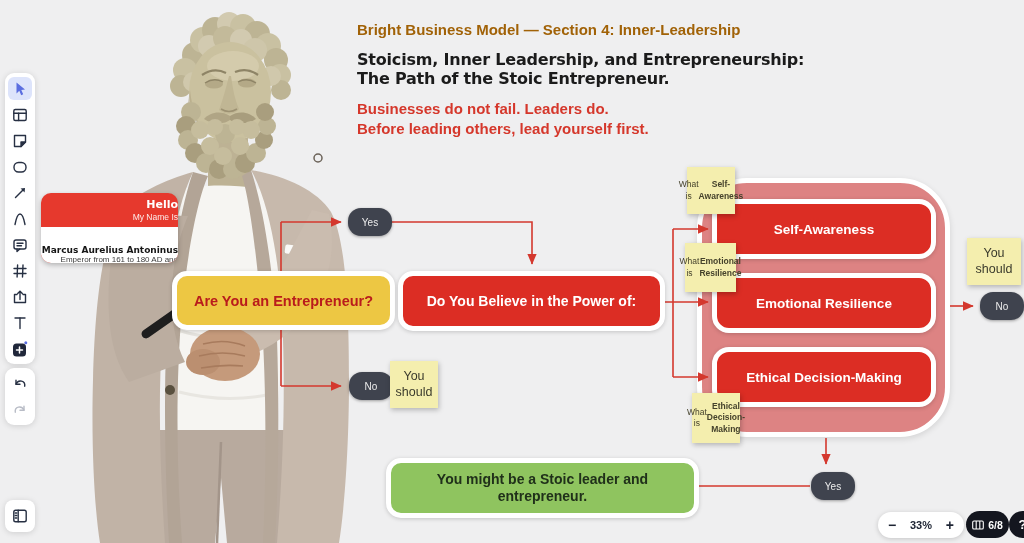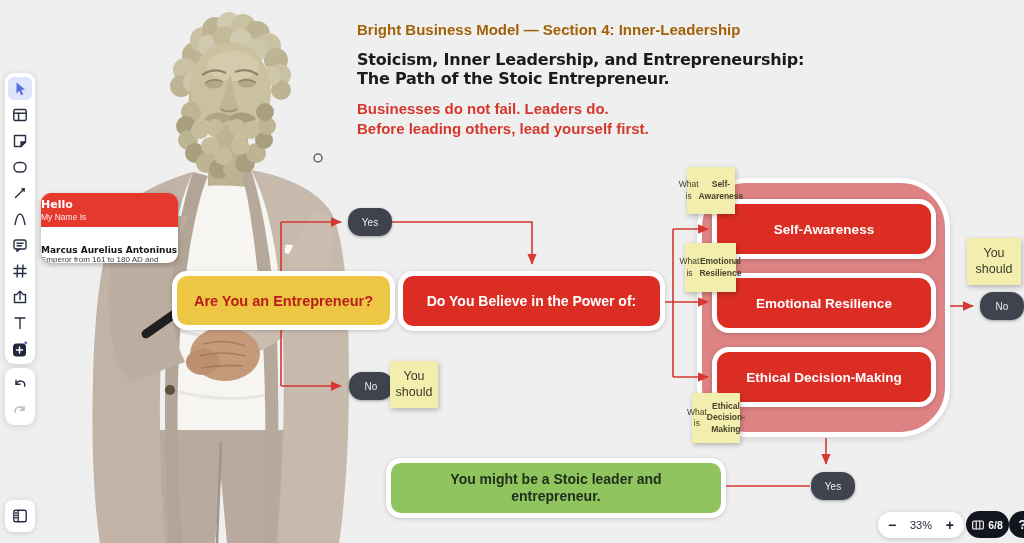--- a/index.html
+++ b/index.html
@@ -14,21 +14,21 @@
   
   .fbox{position:absolute;display:flex;align-items:center;justify-content:center;text-align:center;
         border:5px solid #fff;border-radius:15px;box-sizing:border-box;font-weight:bold;
         box-shadow:0 1px 4px rgba(0,0,0,.18);}
   .q1{left:172px;top:271px;width:223px;height:59px;background:#edc743;color:#b91c1c;font-size:14.5px;}
   .q2{left:398px;top:271px;width:267px;height:60px;background:#dc2d24;color:#fff;font-size:14px;}
   .pillar-container{position:absolute;left:697px;top:178px;width:253px;height:259px;background:#dd8383;
         border:5px solid #fff;border-radius:50px;box-sizing:border-box;box-shadow:0 2px 6px rgba(0,0,0,.12);}
   .pillar{left:712px;width:224px;height:60px;background:#dc2d24;color:#fff;font-size:13.5px;border-radius:17px;}
   .p1{top:199px;} .p2{top:273px;} .p3{top:347px;}
-  .result{left:386px;top:458px;width:340px;height:60px;background:#8fc45f;color:#20301a;font-size:14px;line-height:17px;}
+  .result{left:386px;top:458px;width:313px;height:60px;background:#8fc45f;color:#20301a;font-size:14px;line-height:17px;}
   .result span{display:block;width:248px;}
 
   
   .badge{position:absolute;width:44px;height:28px;background:#3f434e;border-radius:13px;color:#ececec;
          font-size:10px;display:flex;align-items:center;justify-content:center;box-shadow:0 1px 3px rgba(0,0,0,.35);}
 
   
   .sticky{position:absolute;background:#f4eeae;box-shadow:1px 2px 5px rgba(0,0,0,.25);color:#45422c;
           display:flex;align-items:center;justify-content:center;text-align:center;
           font-size:8.5px;line-height:1.3;padding:2px;box-sizing:border-box;}
@@ -36,21 +36,21 @@
   .sticky.big{font-size:12.5px;color:#3a3a2c;line-height:1.25;}
 
   
   .connectors{position:absolute;left:0;top:0;pointer-events:none;}
 
   
   .person{position:absolute;left:75px;top:0;}
 
   
   .name-tag{position:absolute;left:41px;top:193px;width:137px;height:70px;background:#e6392d;border-radius:10px;
-            box-shadow:0 2px 5px rgba(0,0,0,.25);color:#fff;text-align:left;overflow:hidden;}
+            box-shadow:0 2px 5px rgba(0,0,0,.25);color:#fff;text-align:right;overflow:hidden;}
   .nt-hello{font-size:11px;font-weight:800;margin-top:5px;font-family:"DejaVu Sans",sans-serif;}
   .nt-sub{font-size:8.5px;opacity:.9;margin-top:1px;}
   .nt-white{position:absolute;left:0;right:0;top:34px;height:27px;background:#fff;color:#222;padding-top:18px;}
   .nt-name{font-size:9px;font-weight:800;color:#151515;font-family:"DejaVu Sans",sans-serif;}
   .nt-desc{font-size:8px;color:#3c3c3c;line-height:1.18;}
 
   
   .toolbar{position:absolute;left:5px;width:30px;background:#fff;border-radius:9px;
            box-shadow:0 1px 6px rgba(0,0,0,.14);display:flex;flex-direction:column;align-items:center;
            padding:4px 0;gap:3px;}
@@ -61,21 +61,21 @@
   .icon-stroke{stroke:#273043;stroke-width:1.4;fill:none;stroke-linecap:round;stroke-linejoin:round;}
   .icon-gray{stroke:#b8bcc6;}
   .side-btn{position:absolute;left:5px;top:500px;width:30px;height:32px;background:#fff;border-radius:8px;
             box-shadow:0 1px 6px rgba(0,0,0,.14);display:flex;align-items:center;justify-content:center;}
 
   
   .zoom-pill{position:absolute;left:878px;top:512px;width:86px;height:26px;background:#fff;border-radius:13px;
              box-shadow:0 1px 5px rgba(0,0,0,.18);display:flex;align-items:center;justify-content:space-between;
              padding:0 10px;box-sizing:border-box;color:#1d2433;}
   .zoom-btn{font-size:14px;font-weight:bold;cursor:pointer;line-height:1;}
-  .zoom-level{font-size:11px;font-weight:normal;}
+  .zoom-level{font-size:11px;font-weight:bold;}
   .page-pill{position:absolute;left:966px;top:511px;width:43px;height:27px;background:#14161f;border-radius:14px;
              color:#fff;display:flex;align-items:center;justify-content:center;gap:4px;font-size:10.5px;font-weight:bold;}
   .help-btn{position:absolute;left:1009px;top:511px;width:27px;height:27px;border-radius:50%;background:#14161f;
             color:#fff;font-size:13px;font-weight:bold;display:flex;align-items:center;justify-content:center;}
 </style>
 </head>
 <body>
 
 <div id="app">
 

